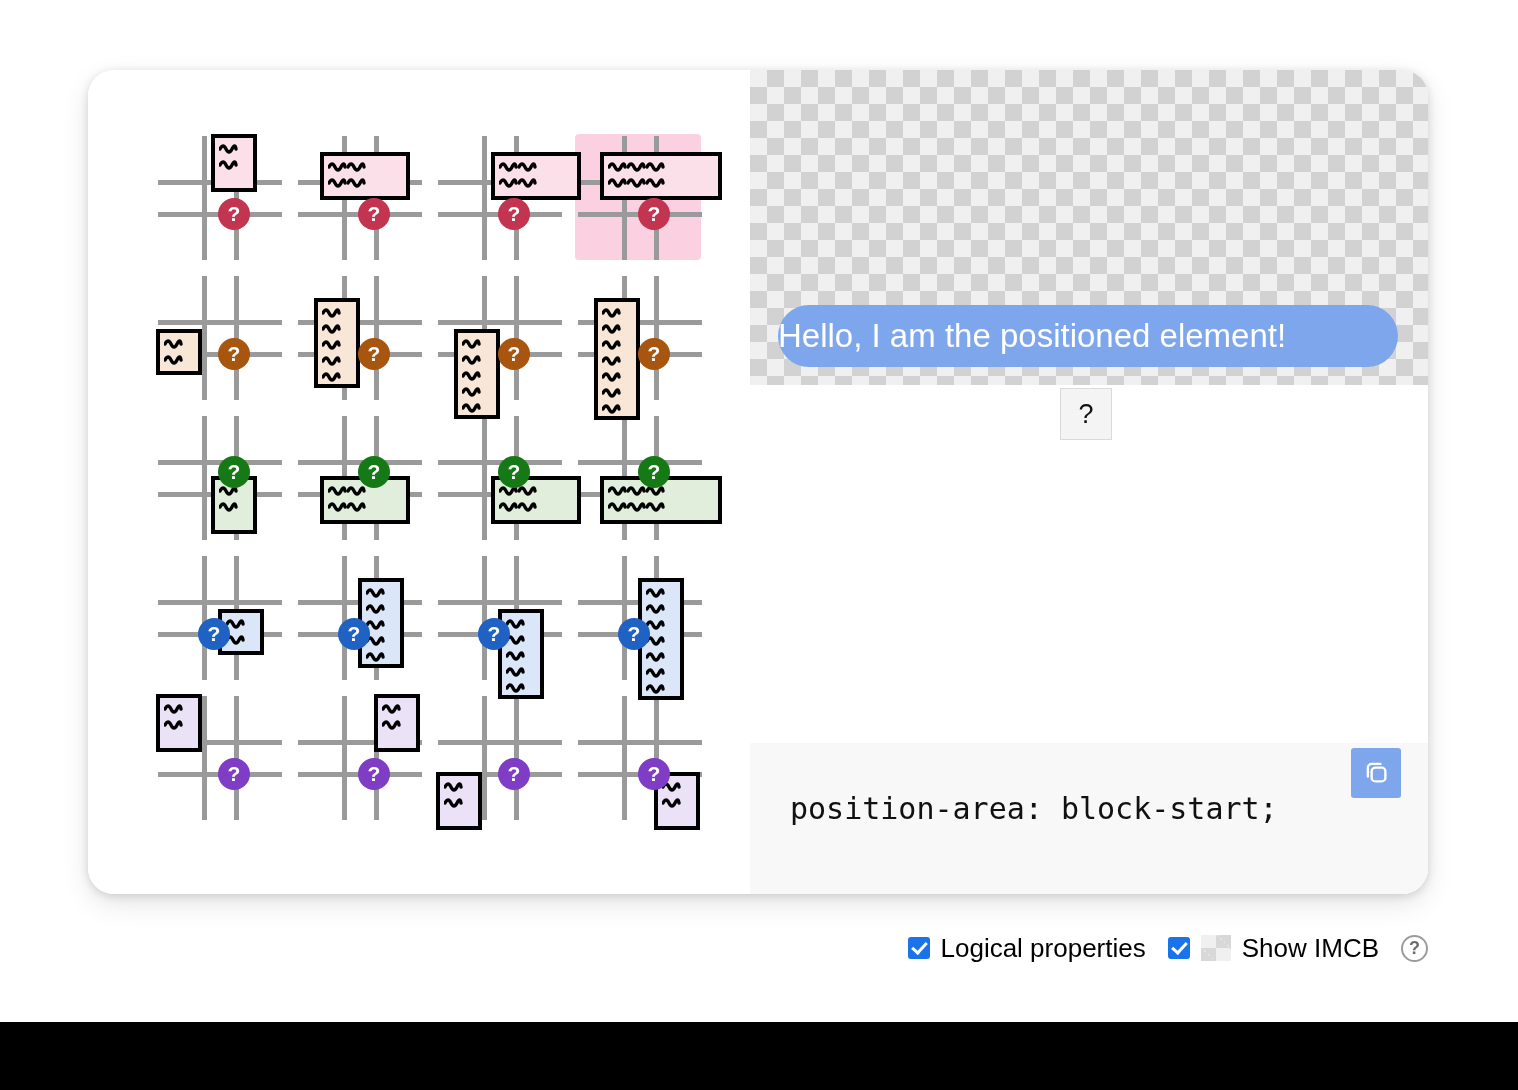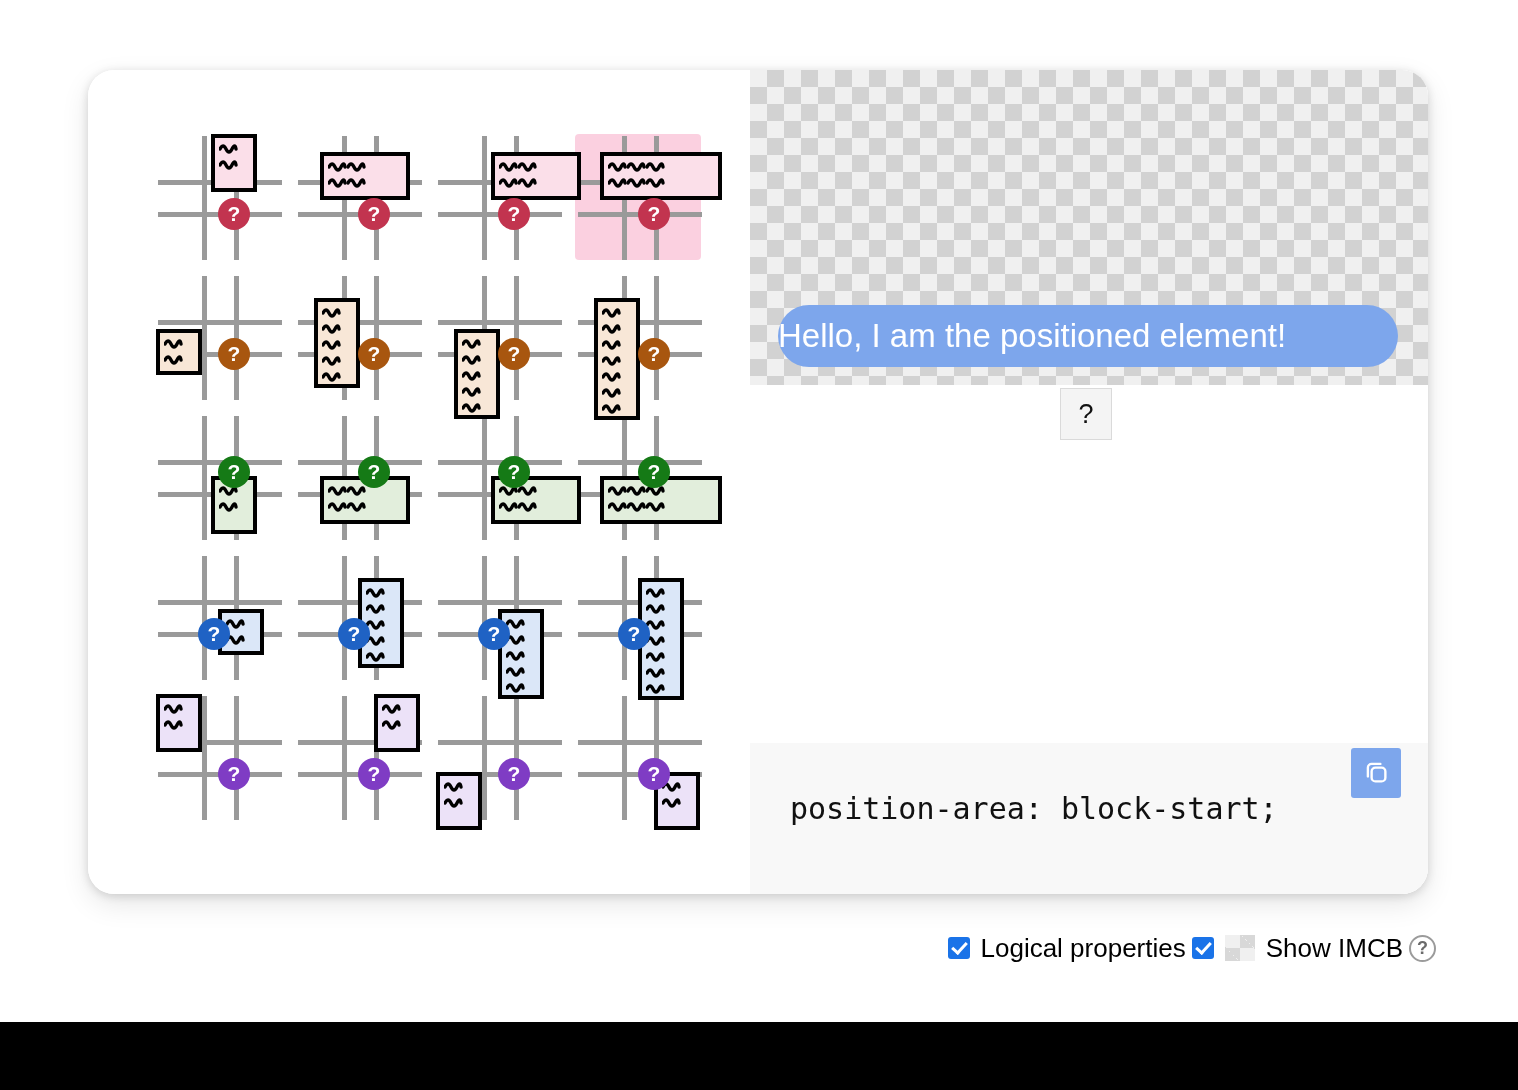--- a/index.html
+++ b/index.html
@@ -180,24 +180,23 @@
 
   
   .controls {
     position: absolute;
     left: 0; top: 918px;
     width: 1428px;
     height: 60px;
     display: flex;
     align-items: center;
     justify-content: flex-end;
-    gap: 6px;
+    gap: 22px;
     font-size: 26px;
     color: #000000;
-    margin-left: 8px;
   }
   .ctl-group { display: flex; align-items: center; gap: 11px; }
   .cb {
     width: 22px; height: 22px;
     background: #1a73e8;
     border-radius: 3px;
     position: relative;
     cursor: pointer;
     flex: none;
   }

